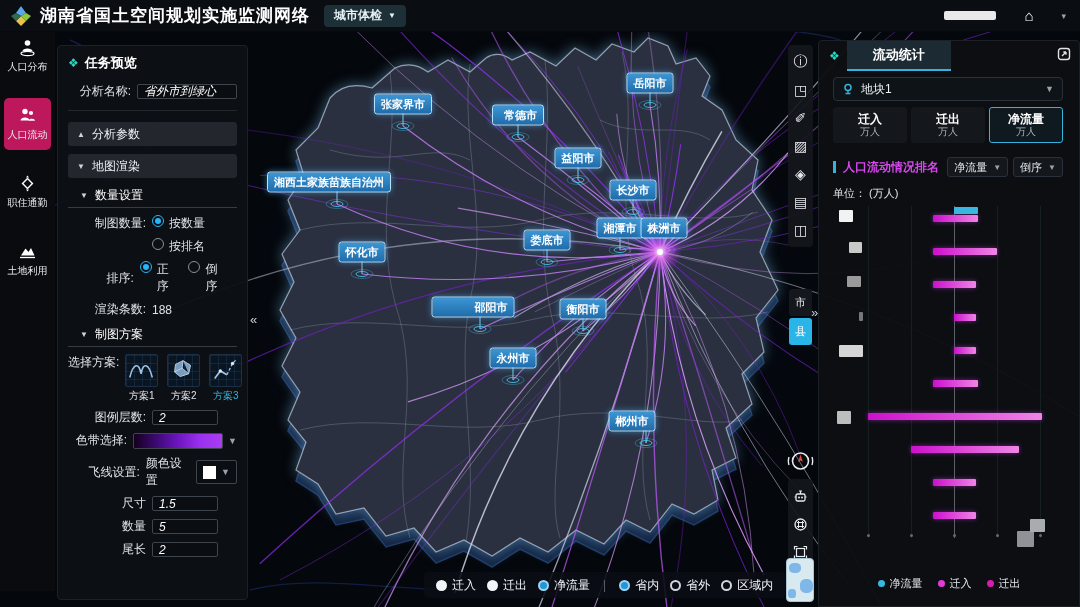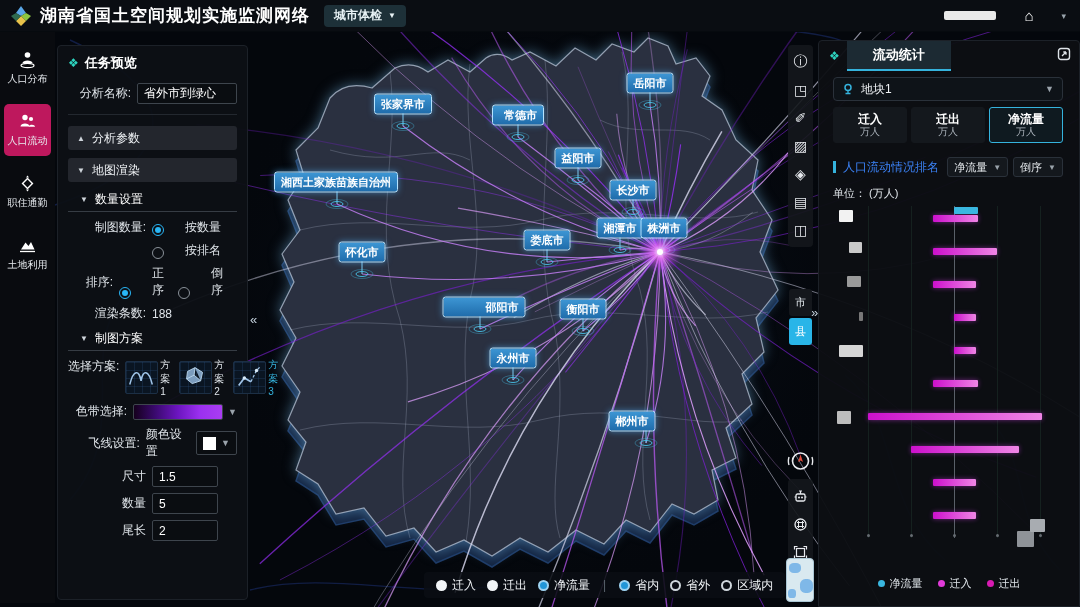--- a/index.html
+++ b/index.html
@@ -13,22 +13,22 @@
   .logo { width:22px; height:22px; margin:0 8px 0 10px; }
   .title { color:#fff; font-size:17px; font-weight:bold; letter-spacing:1px; }
   .module-btn { margin-left:14px; background:#1d3038; color:#e8f2f5; font-size:12px; font-weight:bold;
     border:none; border-radius:4px; height:22px; padding:0 10px; display:flex; align-items:center; gap:6px; cursor:pointer;}
   .hdr-right { margin-left:auto; display:flex; align-items:center; gap:28px; margin-right:14px;}
   .hdr-redact { width:52px; height:9px; background:#e9e9e9; border-radius:2px; }
   .home-ic { color:#fff; font-size:15px; line-height:1; cursor:pointer;}
   .hdr-caret { color:#9aa4ad; font-size:9px; cursor:pointer;}
 
   
-  .iconbar { position:absolute; left:0; top:28px; width:55px; height:575px; background:#090b0f; z-index:40;
-    display:flex; flex-direction:column; align-items:center; padding-top:14px; gap:10px;}
+  .iconbar { position:absolute; left:0; top:16px; width:55px; height:575px; background:#090b0f; z-index:40;
+    display:flex; flex-direction:column; align-items:center; padding-top:14px; gap:16px;}
   .side-item { width:47px; height:52px; border-radius:5px; display:flex; flex-direction:column;
     align-items:center; justify-content:center; gap:3px; color:#e8ecf0; cursor:pointer;}
   .side-item.active { background:#be185d; }
   .side-item .s-lab { font-size:10px; white-space:nowrap; }
   .side-item svg { width:19px; height:19px; }
 
   
   .map-area { position:absolute; inset:0; background:#04070c; }
   #map-svg { position:absolute; inset:0; }
   .city-label { position:absolute; transform:translate(-50%,-50%); z-index:12;
@@ -66,36 +66,36 @@
   .bl-sep { color:#5a646d; margin:0 2px; }
 
   
   .task-panel { position:absolute; left:57px; top:45px; width:191px; height:555px; z-index:40;
     background:rgba(13,16,21,.95); border:1px solid #1c2128; border-radius:4px;
     display:flex; flex-direction:column; padding:8px 10px; color:#dfe4e9; }
   .tp-title { display:flex; align-items:center; gap:6px; font-size:13px; font-weight:bold; color:#fff; margin-bottom:8px;}
   .tp-title .dmd { color:#2dd4bf; font-size:12px; }
   .row { display:flex; align-items:center; margin:3px 0; font-size:12px; }
   .lbl { width:78px; text-align:right; margin-right:6px; white-space:nowrap; color:#dfe4e9;}
-  .ipt { background:#0a0d11; border:1px solid #3e454d; color:#fff; height:21px; padding:0 6px;
-    font-size:12px; width:66px; border-radius:2px; font-family:inherit;}
+  .ipt { background:#0a0d11; border:1px solid #3e454d; color:#fff; height:15px; padding:0 6px;
+    font-size:12px; width:66px; border-radius:2px; font-family:inherit;font-style:italic;}
   .ipt.name { width:100px; }
   .divider { border-bottom:1px solid #23282f; margin:7px 0; }
   .secbar { background:#23262d; border-radius:3px; height:24px; display:flex; align-items:center;
     padding:0 9px; font-size:12px; color:#eef1f4; gap:7px; margin:4px 0; cursor:pointer;}
   .arw { font-size:8px; color:#cfd5db; }
   .subhdr { display:flex; gap:7px; align-items:center; font-size:12px; color:#fff; margin:5px 0 0 12px; cursor:pointer;}
   .subline { border-bottom:1px solid #363c44; margin:3px 0 4px; }
   .radio { width:12px; height:12px; border-radius:50%; border:1px solid #8a9199; display:inline-block;
     margin-right:5px; position:relative; flex:none; cursor:pointer;}
   .radio.on { border-color:#29b6f6; }
   .radio.on::after { content:""; position:absolute; inset:2px; border-radius:50%; background:#29b6f6; }
-  .rgroup { display:flex; align-items:flex-end; margin-right:14px; cursor:pointer;gap:16px;}
+  .rgroup { display:flex; align-items:flex-start; margin-right:14px; cursor:pointer;}
   .tiles { display:flex; gap:9px; }
-  .tile-w { display:flex; flex-direction:row; align-items:center; gap:2px; cursor:pointer;}
+  .tile-w { display:flex; flex-direction:column; align-items:center; gap:2px; cursor:pointer;}
   .tile { width:33px; height:33px; background:#0a1522; border:1px solid #1c2f45; border-radius:2px;
     display:flex; align-items:center; justify-content:center;
     background-image:linear-gradient(rgba(60,110,170,.18) 1px,transparent 1px),linear-gradient(90deg,rgba(60,110,170,.18) 1px,transparent 1px);
     background-size:8px 8px;}
   .tile-lab { font-size:10px; color:#dfe4e9; }
   .tile-w.active .tile-lab { color:#35b3dd; }
   .colorband { width:118px; height:16px; border-radius:2px; border:1px solid #3e454d;
     background:linear-gradient(90deg,#15001d,#3c0a72,#6c15c0,#9b30f0,#a93df2); cursor:pointer;}
   .cb-caret,.sw-caret { color:#9aa3ab; font-size:9px; margin-left:5px; }
   .swatch-btn { display:flex; align-items:center; background:#0a0d11; border:1px solid #3e454d; border-radius:2px;
@@ -115,21 +115,21 @@
     font-size:12px; color:#f0f3f6; cursor:pointer;}
   .as-caret { margin-left:auto; color:#9aa3ab; font-size:9px; }
   .stat-tabs { position:absolute; left:14px; top:66px; width:230px; display:flex; gap:4px; }
   .stat-card { flex:1; height:36px; background:#14181d; border:1px solid #14181d; border-radius:3px;
     display:flex; flex-direction:column; align-items:center; justify-content:center; cursor:pointer;}
   .stat-card .sc-l { font-size:12px; font-weight:bold; color:#fff; line-height:14px;}
   .stat-card .sc-u { font-size:10px; color:#aeb6be; line-height:12px;}
   .stat-card.active { border-color:#35b3dd; background:#0f1a20; }
   .rank-row { position:absolute; left:14px; top:116px; width:230px; display:flex; align-items:center; }
   .rank-bar { width:3px; height:12px; background:#35b3dd; margin-right:7px; }
-  .rank-title { font-size:12px; font-weight:normal; color:#3b82f6; }
+  .rank-title { font-size:12px; font-weight:bold; color:#d946ef; }
   .mini-sel { margin-left:auto; height:20px; background:#14181d; border:1px solid #2a313a; border-radius:3px;
     font-size:11px; color:#e6eaee; display:flex; align-items:center; padding:0 6px; gap:4px; cursor:pointer;}
   .mini-sel + .mini-sel { margin-left:5px; }
   .mini-sel .as-caret { font-size:8px; margin-left:2px;}
   .unit-lab { position:absolute; left:14px; top:145px; font-size:11px; color:#dfe4e9; }
   .chart { position:absolute; left:40px; top:165px; width:205px; height:332px; }
   .gline { position:absolute; top:0; bottom:0; width:1px; background:#15211f; }
   .gline.zero { background:#596068; }
   .cbar { position:absolute; height:7px; border-radius:1px; }
   .cbar.mag { background:linear-gradient(90deg,#cc10cc,#ef85e5); box-shadow:0 0 5px rgba(224,64,251,.45);}
@@ -315,27 +315,27 @@
           <ellipse cx="646" cy="443" rx="11" ry="4.5" fill="none" stroke="#49c9f0" stroke-opacity="0.35"></ellipse>
         </g>
       <circle cx="660" cy="252" r="22" fill="url(#hubGlow)"></circle>
       <circle cx="660" cy="252" r="3" fill="#ffffff"></circle>
     </svg>
     <div id="city-labels">
         <div class="city-label" style="left: 403px; top: 104px;">张家界市</div>
         <div class="city-label" style="left: 518px; top: 115px; padding-left: 11px;">常德市</div>
         <div class="city-label" style="left: 650px; top: 83px;">岳阳市</div>
         <div class="city-label" style="left: 578px; top: 158px;">益阳市</div>
-        <div class="city-label" style="left: 336px; top: 182px;">湘西土家族苗族自治州</div>
+        <div class="city-label" style="left: 329px; top: 182px;">湘西土家族苗族自治州</div>
         <div class="city-label" style="left: 633px; top: 190px;">长沙市</div>
         <div class="city-label" style="left: 620px; top: 228px; text-align: center;">湘潭市</div>
         <div class="city-label" style="left: 664px; top: 228px;">株洲市</div>
         <div class="city-label" style="left: 547px; top: 240px;">娄底市</div>
         <div class="city-label" style="left: 362px; top: 252px;">怀化市</div>
-        <div class="city-label" style="left: 484px; top: 307px; padding-left: 42px;">邵阳市</div>
+        <div class="city-label" style="left: 473px; top: 307px; padding-left: 42px;">邵阳市</div>
         <div class="city-label" style="left: 583px; top: 309px;">衡阳市</div>
         <div class="city-label" style="left: 513px; top: 358px;">永州市</div>
         <div class="city-label" style="left: 632px; top: 421px;">郴州市</div>
       </div>
   </div>
 
   <header class="header">
     <svg class="logo" viewBox="0 0 22 22">
       <polygon points="11,1 16,8 11,11 6,8" fill="#5aa7e8"></polygon>
       <polygon points="16,8 21,11 16,16 11,11" fill="#8ec641"></polygon>
@@ -471,20 +471,24 @@
                 <path d="M18,21 L24,9 L28,5" fill="none" stroke="#9fc4e8" stroke-width="1.4" stroke-dasharray="3,2"></path>
                 <circle cx="11" cy="17" r="1.8" fill="#d8eaf8"></circle>
                 <circle cx="24" cy="9" r="1.8" fill="#d8eaf8"></circle>
               </svg>
             </div>
             <div class="tile-lab">方案3</div>
           </div>
         </div>
     </div>
     <div class="row">
+      <span class="lbl">图例层数:</span>
+      <input class="ipt" value="2" style="">
+    </div>
+    <div class="row">
       <span class="lbl">色带选择:</span>
       <span class="colorband"></span>
       <span class="cb-caret">▼</span>
     </div>
     <div class="row">
       <span class="lbl">飞线设置:</span>
       <span style="margin-right:6px">颜色设置</span>
       <span class="swatch-btn">
         <span class="swatch"></span>
         <span class="sw-caret">▼</span>

